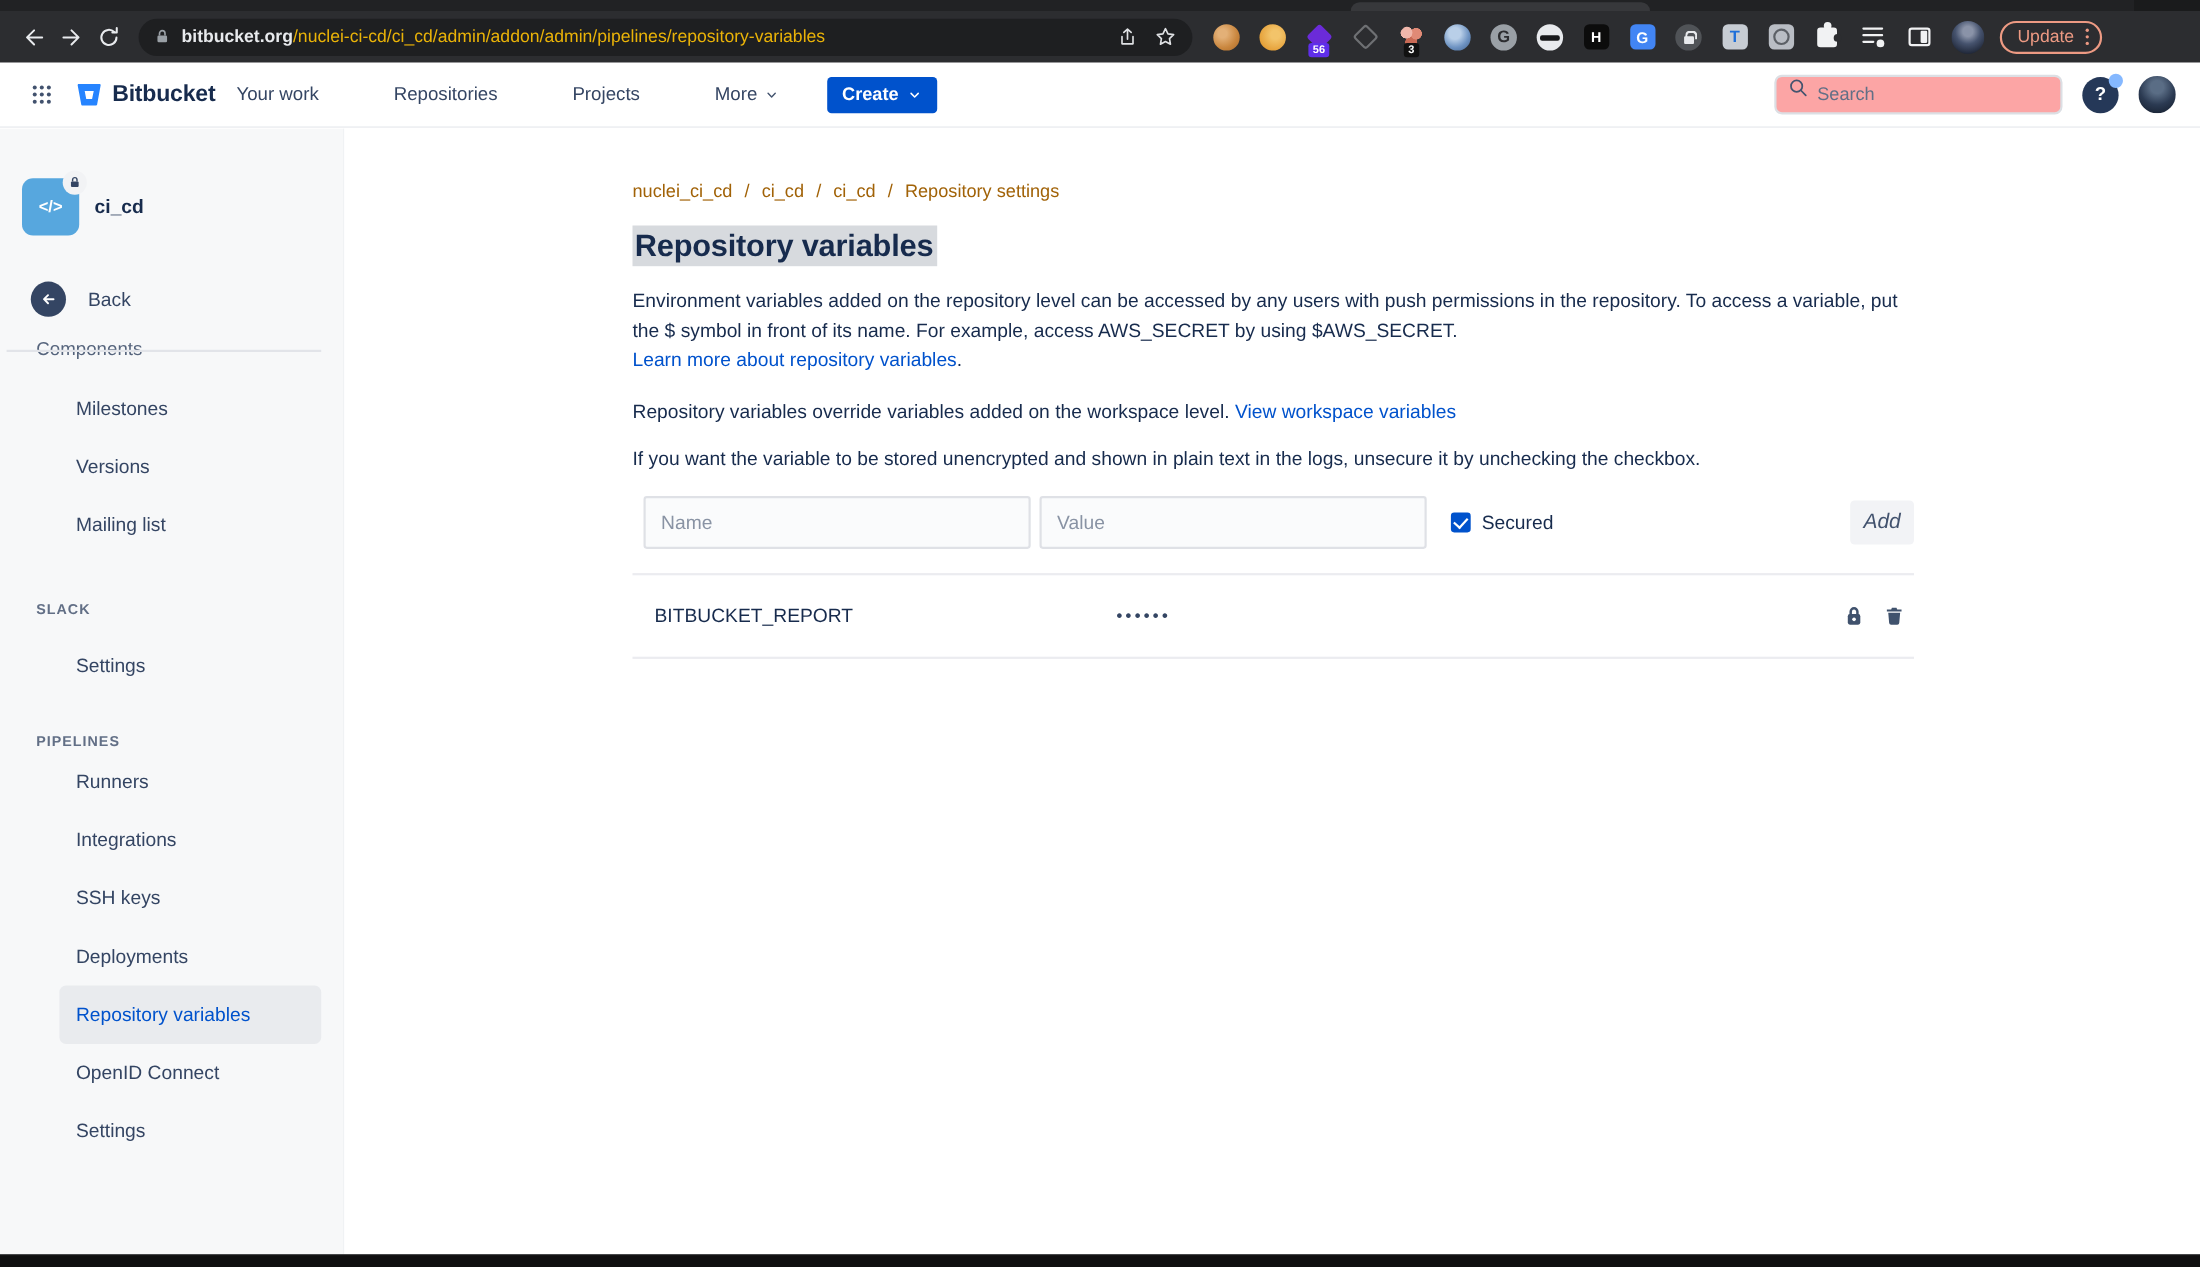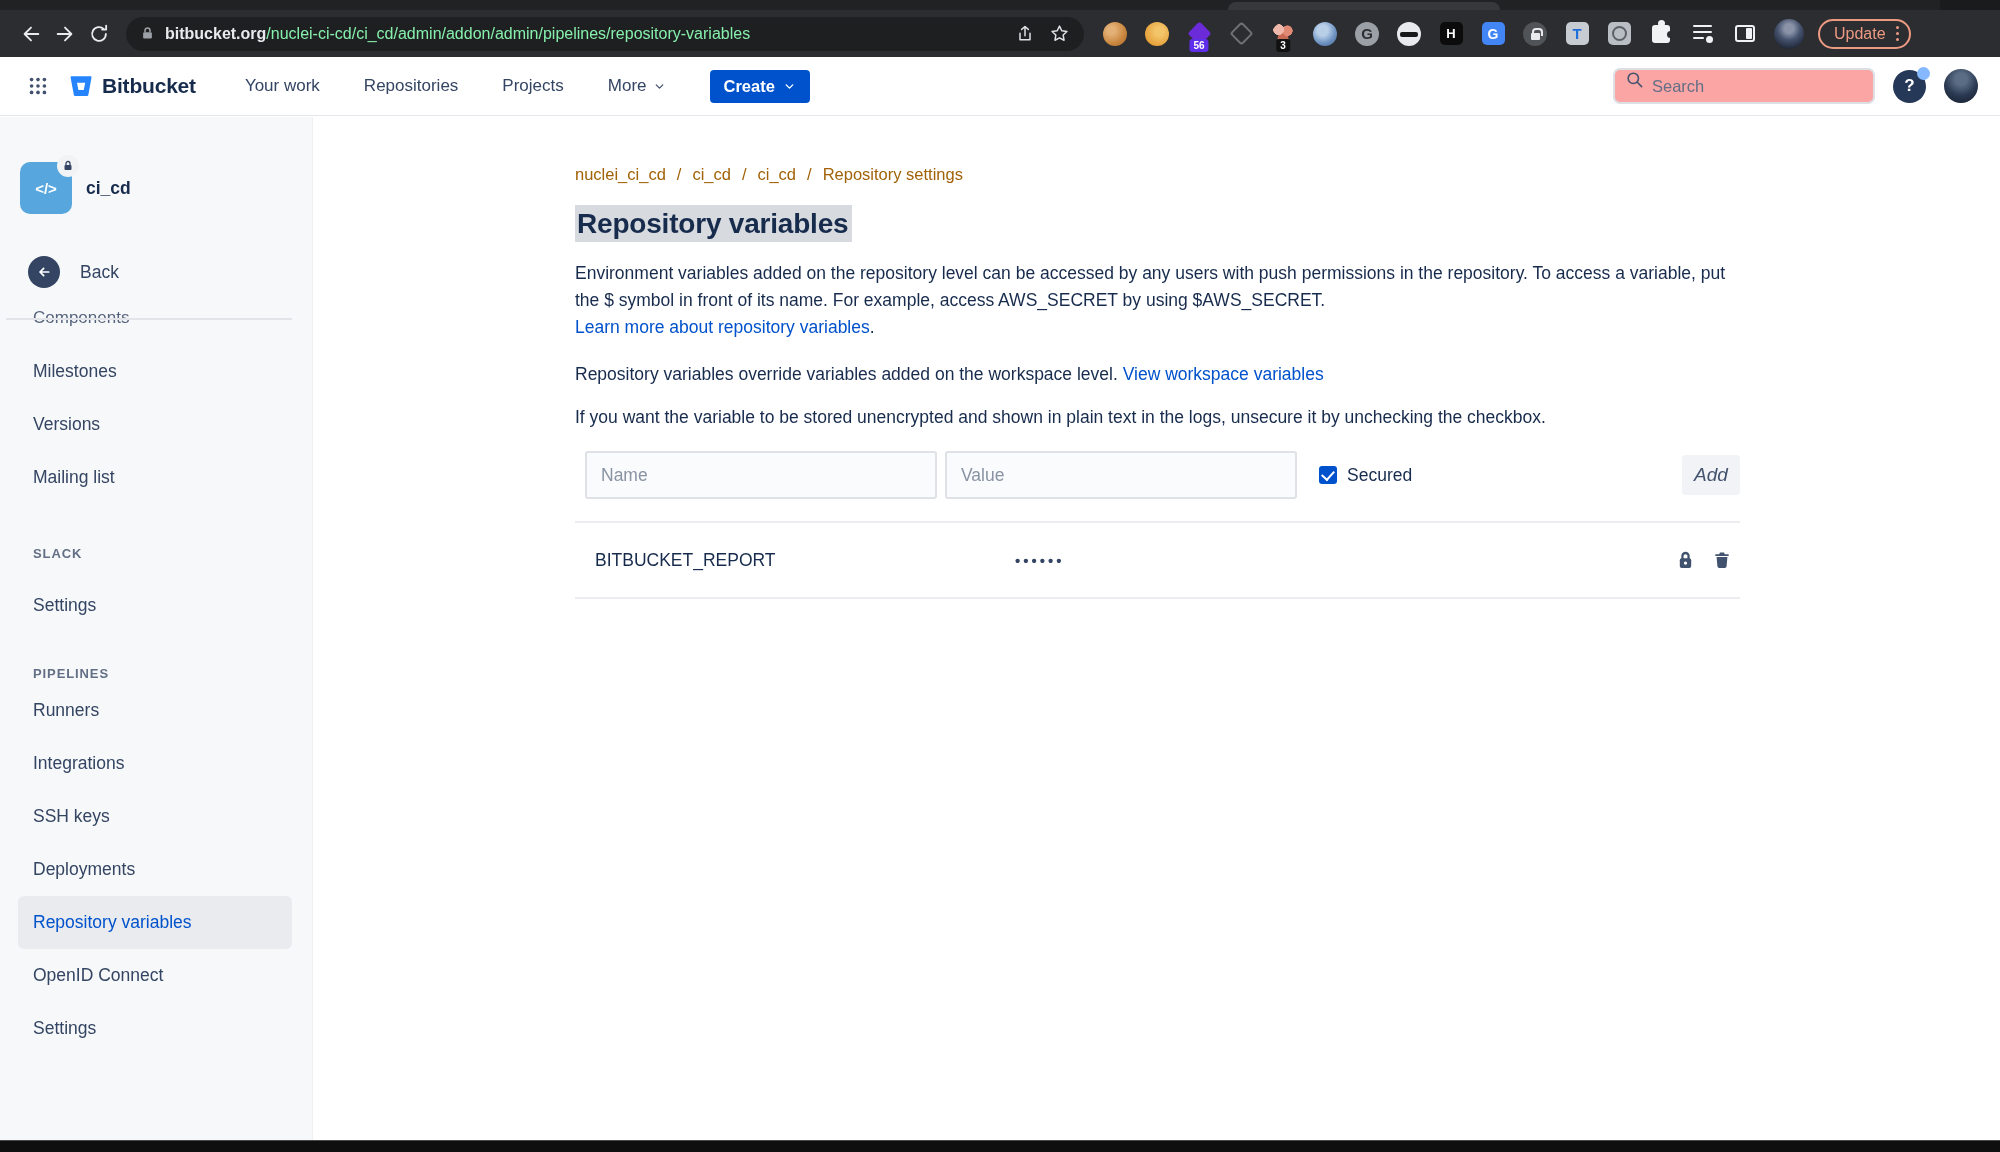--- a/index.html
+++ b/index.html
@@ -13,21 +13,21 @@
   .tabstrip .tab-dark { position:absolute; left:1940px; top:0; width:60px; height:10px; background:#1a1b1c; }
 
   
   .toolbar { position:absolute; left:0; top:10px; width:2000px; height:47px; background:#2c2d30;
     display:flex; align-items:center; padding:0 14px; }
   .tb-icon { width:34px; height:34px; border-radius:50%; display:flex; align-items:center; justify-content:center; flex:none; cursor:pointer; }
   .urlpill { height:34px; flex:none; width:958px; margin-left:10px; background:#1e1f21; border-radius:17px;
     display:flex; align-items:center; padding:0 14px; }
   .url-text { font-size:16px; margin-left:10px; white-space:nowrap; overflow:hidden; }
   .url-domain { color:#e8eaed; font-weight:bold; }
-  .url-path { color:#86efac; }
+  .url-path { color:#eab308; }
   .pill-right { margin-left:auto; display:flex; align-items:center; gap:14px; }
   .ext-area { display:flex; align-items:center; gap:16px; margin-left:18px; }
   .ext { position:relative; width:26px; height:26px; flex:none; display:flex; align-items:center; justify-content:center; cursor:pointer; }
   .badge { position:absolute; bottom:-5px; left:50%; transform:translateX(-50%); font-size:10px; font-weight:bold;
     color:#fff; padding:1px 4px; border-radius:3px; line-height:11px; }
   .badge-purple { background:#5f2eea; }
   .badge-black { background:#111; }
   .c-circle { border-radius:50%; width:24px; height:24px; }
   .cookie1 { background:radial-gradient(circle at 35% 35%, #e3b077 18%, #c9863e 60%, #a96a2b 100%); }
   .cookie2 { background:radial-gradient(circle at 60% 40%, #f3c46a 20%, #e6a23b 70%, #c47f21 100%); }
@@ -68,21 +68,21 @@
     display:flex; align-items:center; gap:10px; padding:0 10px 0 14px; font-size:16px; cursor:pointer; flex:none; }
   .vdots { display:flex; flex-direction:column; gap:2.5px; }
   .vdots i { width:3.5px; height:3.5px; border-radius:50%; background:#ed9a83; }
 
   
   .appbar { position:absolute; left:0; top:57px; width:2000px; height:59px; background:#fff;
     border-bottom:1px solid #e4e7eb; display:flex; align-items:center; padding:0 22px; }
   .grid-btn { width:32px; height:32px; display:flex; align-items:center; justify-content:center; cursor:pointer; flex:none; }
   .logo { display:flex; align-items:center; gap:8px; margin-left:14px; cursor:pointer; }
   .logo-word { font-size:21px; font-weight:bold; color:#172b4d; letter-spacing:-0.2px; }
-  .nav-links { display:flex; align-items:center; gap:44px; margin-left:49px; }
+  .nav-links { display:flex; align-items:center; gap:68px; margin-left:19px; }
   .nav-link { font-size:17px; color:#344563; cursor:pointer; display:flex; align-items:center; gap:6px; white-space:nowrap; }
   .create-btn { margin-left:44px; height:33px; background:#0052cc; border:none; border-radius:4px; color:#fff;
     font-size:16.5px; font-weight:bold; padding:0 14px; display:flex; align-items:center; gap:8px; cursor:pointer;
     font-family:"Liberation Sans", sans-serif; }
   .appbar-right { margin-left:auto; display:flex; align-items:center; gap:18px; }
   .search-box { width:262px; height:36px; border:2px solid #dcdfe4; border-radius:7px; background:#fca5a5;
     display:flex; gap:8px; padding:0 10px; }
   .search-box input { border:none; outline:none; width:200px; font-size:16.5px; color:#172b4d; background:transparent;
     font-family:"Liberation Sans", sans-serif; }
   .search-box input::placeholder { color:#626f86; }
@@ -101,21 +101,21 @@
     display:flex; align-items:center; justify-content:center; color:#fff; font-weight:bold; font-size:15px; }
   .repo-lock-badge { position:absolute; top:-7px; right:-7px; width:22px; height:22px; border-radius:50%;
     background:#f2f3f5; display:flex; align-items:center; justify-content:center; }
   .repo-name { margin-left:14px; font-size:17.5px; font-weight:bold; color:#172b4d; }
   .back-row { display:flex; align-items:center; margin:42px 0 0 28px; cursor:pointer; }
   .back-circle { width:32px; height:32px; border-radius:50%; background:#344563; display:flex; align-items:center; justify-content:center; }
   .back-label { margin-left:20px; font-size:17.5px; color:#344563; }
   .clipped { position:relative; margin-top:16px; height:28px; }
   .clipped .clip-text { position:absolute; left:33px; top:50%; transform:translateY(-50%); font-size:17px; color:#44546f; opacity:.9; }
   .clipped .clip-line { position:absolute; left:6px; width:286px; top:50%; border-top:2px solid #e2e4e9; }
-  .snav { list-style:none; margin-top:13px; }
+  .snav { list-style:none; margin-top:13px;margin-left:36px; }
   .snav li { height:53px; display:flex; align-items:center; padding-left:33px; font-size:17.5px; color:#344563; cursor:pointer; }
   .snav li.active { margin:0 20px 0 18px; padding-left:15px; border-radius:6px; background:#e9ebee; color:#0052cc; }
   .sec-header { margin-top:38px; height:22px; padding-left:33px; font-size:13px; font-weight:bold;
     letter-spacing:.9px; color:#626f86; display:flex; align-items:center; }
   .sec-header.second { margin-top:30px; }
 
   
   .main { position:absolute; left:313px; top:117px; width:1687px; height:1023px; background:#fff; }
   .content { position:absolute; left:262px; top:48px; width:1165px; }
   .breadcrumb { display:flex; align-items:center; gap:11px; font-size:16.5px; color:#a16207; }

